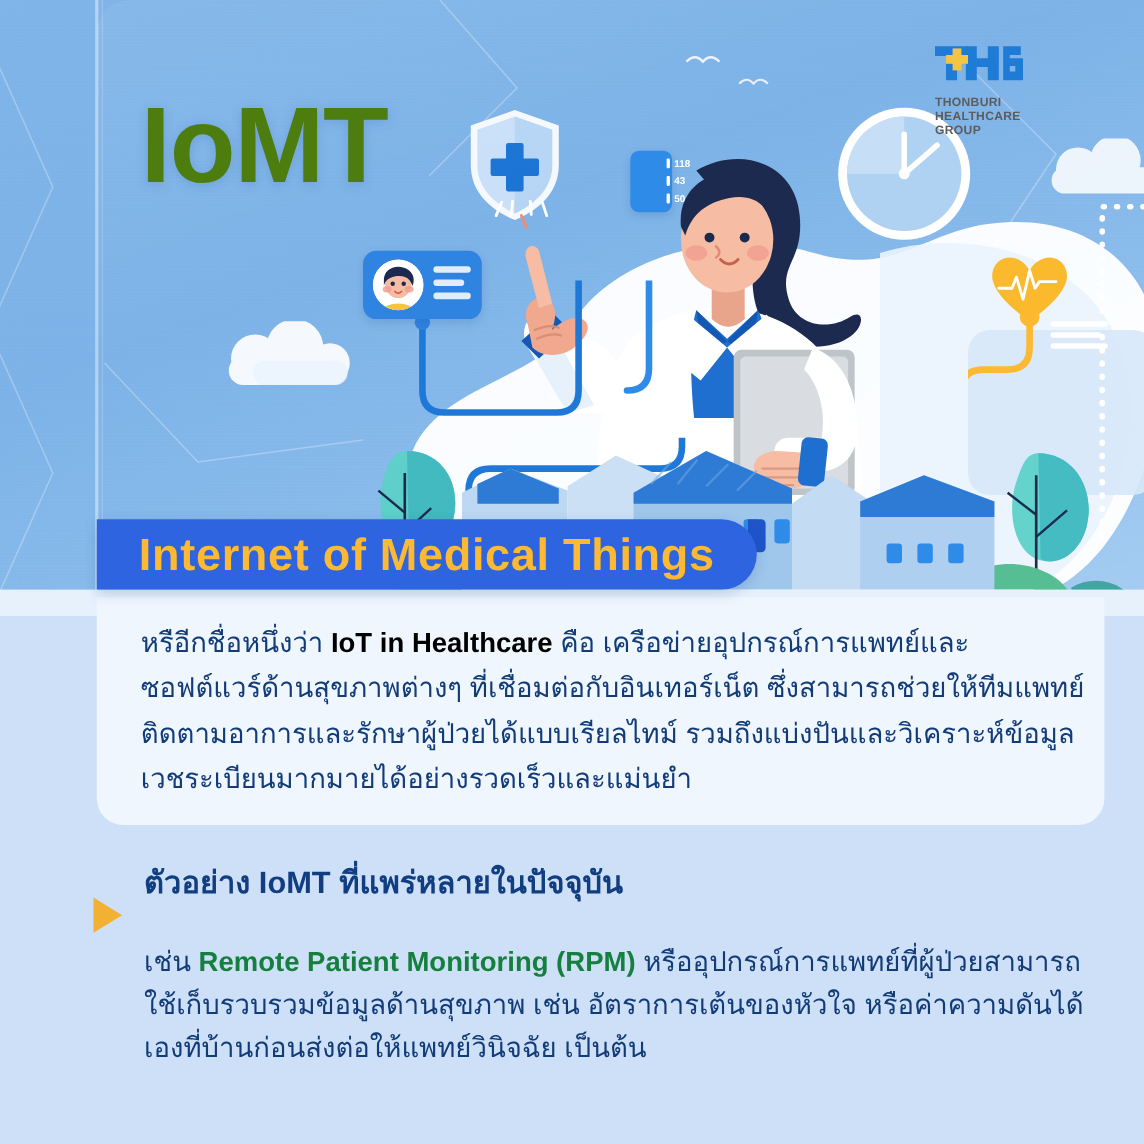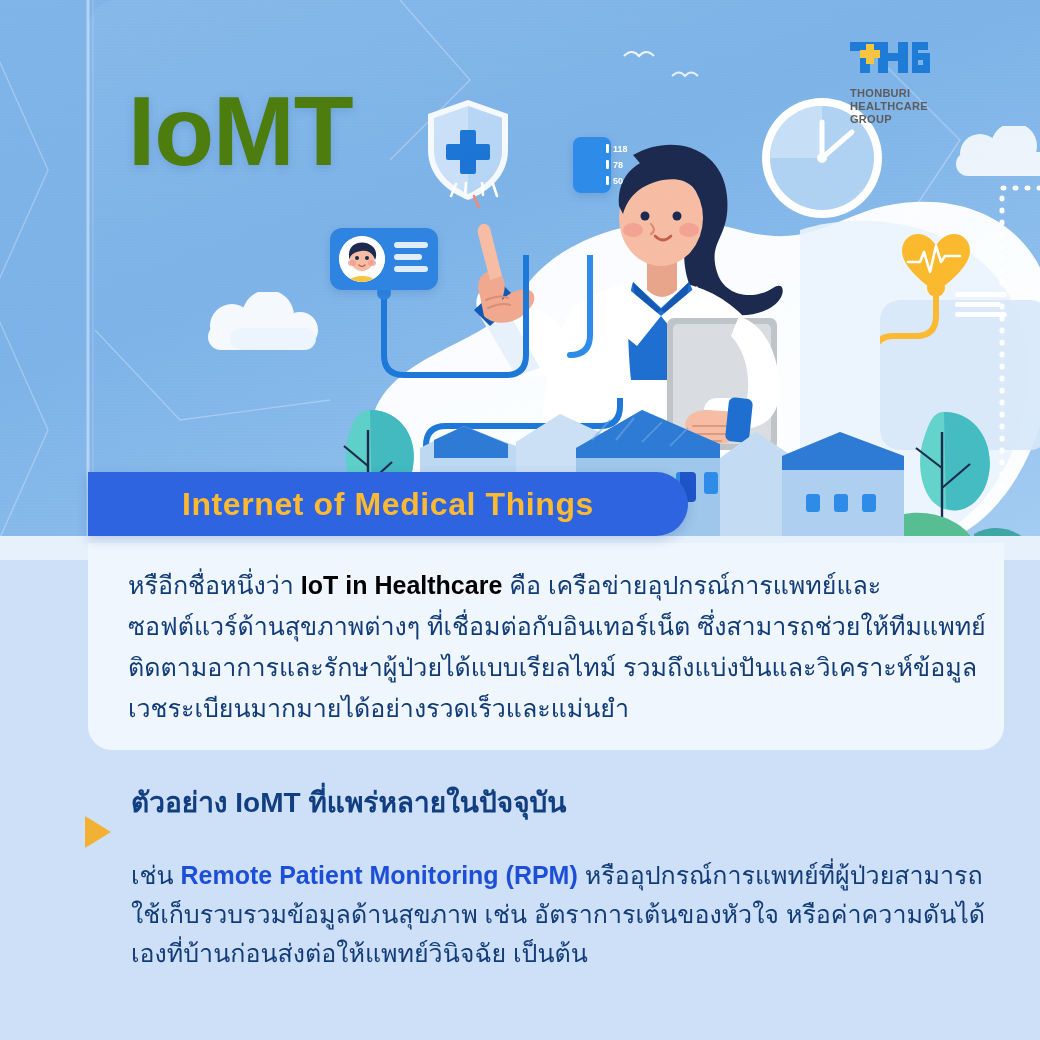--- a/index.html
+++ b/index.html
@@ -74,21 +74,21 @@
   .heart-lines i{ display:block; height:5px; border-radius:3px; background:#fff; margin-bottom:5px; }
 
   
   .banner{
     position:absolute; left:88px; top:472px; width:600px; height:64px;
     background:#2E64E0; border-radius:0 32px 32px 0; z-index:20;
     display:flex; align-items:center; justify-content:center;
     box-shadow:0 4px 12px rgba(25,60,140,.20);
   }
   .banner span{
-    font-size:32px; font-weight:bold; color:#FDB931; letter-spacing:.6px;
+    font-size:41px; font-weight:bold; color:#FDB931; letter-spacing:.6px;
   }
   .banner-tip{
     position:absolute; left:680px; top:472px; width:16px; height:30px;
     background:#1F55C9; border-radius:0 4px 4px 0; z-index:19;
   }
 
   
   .panel{
     position:absolute; left:88px; top:543px; width:916px; height:207px;
     background:#EFF6FE; border-radius:0 0 24px 24px; z-index:18;
@@ -109,21 +109,21 @@
     z-index:5;
   }
   .h2{
     position:absolute; left:131px; top:780px; z-index:5;
     font-size:28px; font-weight:bold; color:#103E80;
   }
   .para2{
     position:absolute; left:131px; top:856px; width:860px; z-index:5;
     font-size:25px; line-height:39px; color:#123C78; font-weight:500;
   }
-  .para2 .hl{ color:#1d4ed8; font-weight:bold;margin-top:45px; }
+  .para2 .hl{ color:#15803d; font-weight:bold;margin-top:45px; }
 
   
   .logo{ position:absolute; left:848px; top:36px; z-index:30; display:flex; align-items:center; gap:9px;flex-direction:column; }
   .logo-mark{ width:82px; height:42px; }
   .logo-txt{ font-size:11px; line-height:13px; font-weight:bold; color:#5C5C5C; letter-spacing:.3px; }
 </style>
 </head>
 <body>
 
 <div id="stage">
@@ -293,21 +293,21 @@
       </div>
       <div class="lines">
         <i style="width:34px"></i>
           <i style="width:28px"></i>
           <i style="width:34px"></i>
       </div>
     </div>
 
     <div class="vitals">
       <div class="row" style="top:6px"><span class="bar"></span><span class="num">118</span></div>
-      <div class="row" style="top:22px"><span class="bar"></span><span class="num">78</span></div>
+      <div class="row" style="top:22px"><span class="bar"></span><span class="num">43</span></div>
       <div class="row" style="top:38px"><span class="bar"></span><span class="num">50</span></div>
     </div>
 
     <svg class="heart" viewBox="0 0 72 64">
       <path d="M36 60 C10 42 2 28 2 19 C2 8 10 2 18 2 C26 2 33 8 36 14 C39 8 46 2 54 2
                C62 2 70 8 70 19 C70 28 62 42 36 60 Z" fill="#FBBA2E"></path>
       <path d="M8 30 h12 l4 -10 l6 20 l6 -26 l5 16 l4 -6 h15" fill="none" stroke="#FFFFFF" stroke-width="2.6" stroke-linejoin="round" stroke-linecap="round"></path>
     </svg>
     <div class="heart-lines">
       <i style="width:52px"></i>

